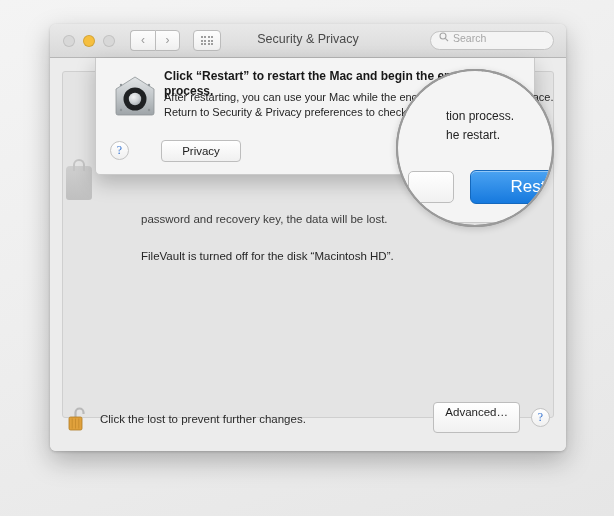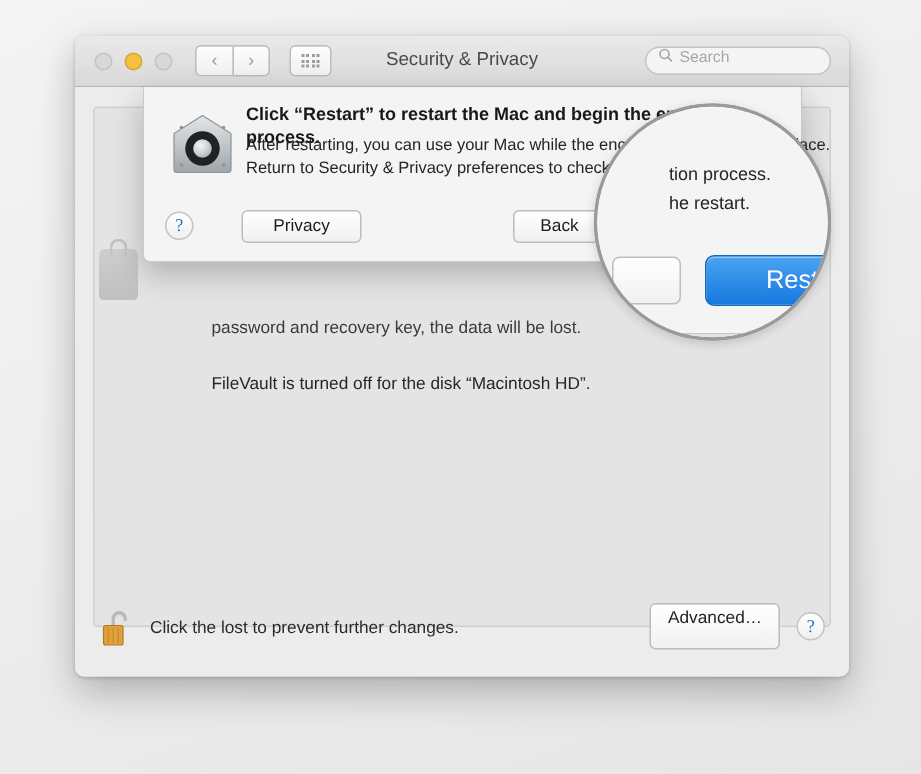--- a/index.html
+++ b/index.html
@@ -526,21 +526,20 @@
     <div id="sheet-headline">Click “Restart” to restart the Mac and begin the encryption process.</div>
 
     <div id="sheet-body">
       <div>After restarting, you can use your Mac while the encryption process takes place.</div>
       <div>Return to Security &amp; Privacy preferences to check on the progress.</div>
     </div>
 
     <div id="sheet-buttons">
       <div class="help-btn" id="sheet-help">?</div>
       <div id="cancel-btn">Privacy</div>
-      <div id="back-btn">Back</div>
       <div id="restart-btn">Restart</div>
     </div>
   </div>
 
   <div id="loupe">
     <div id="loupe-inner">
       <div id="loupe-sheet"></div>
       <div id="loupe-headline-tail">takes place.</div>
       <div id="loupe-body">
         <div>tion process.</div>

